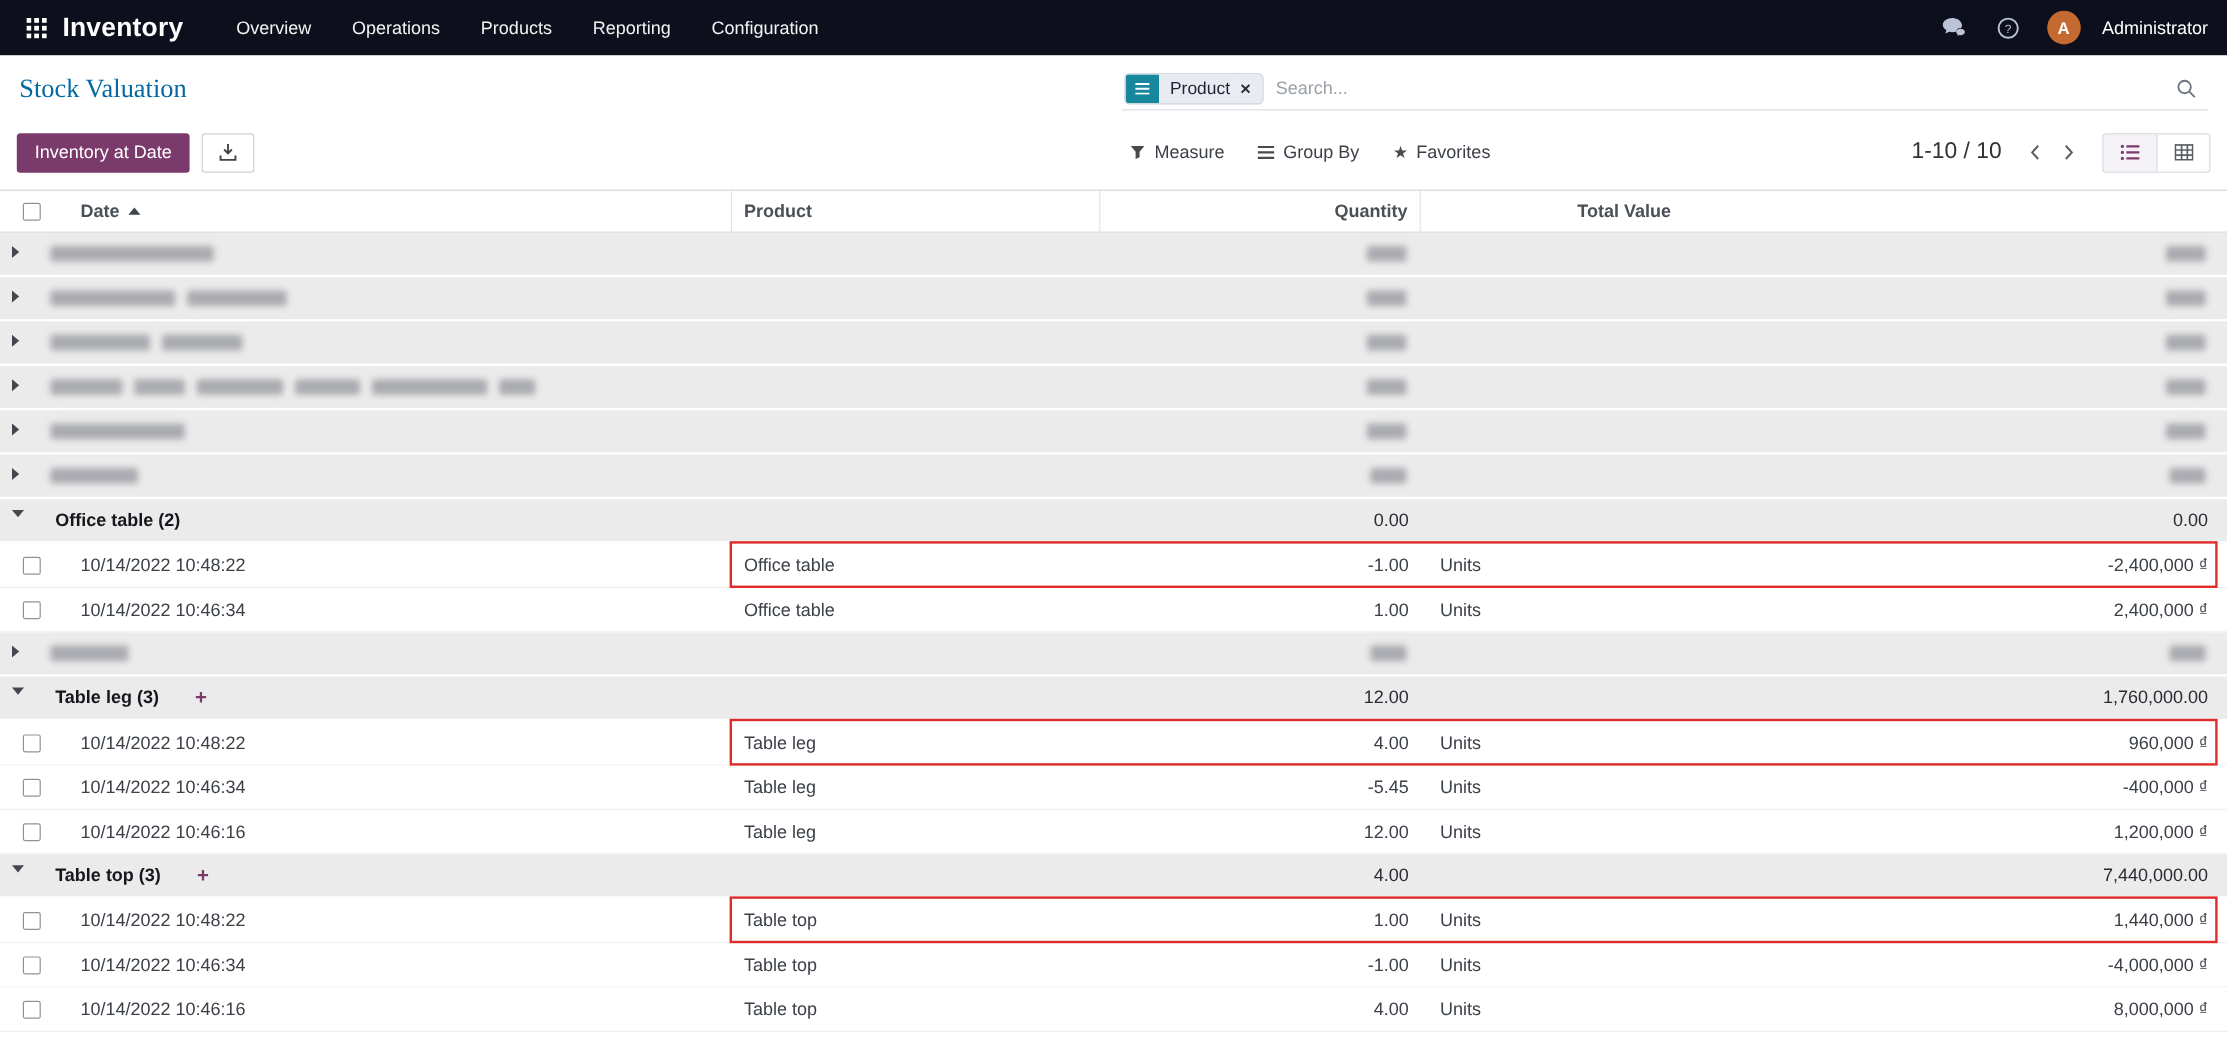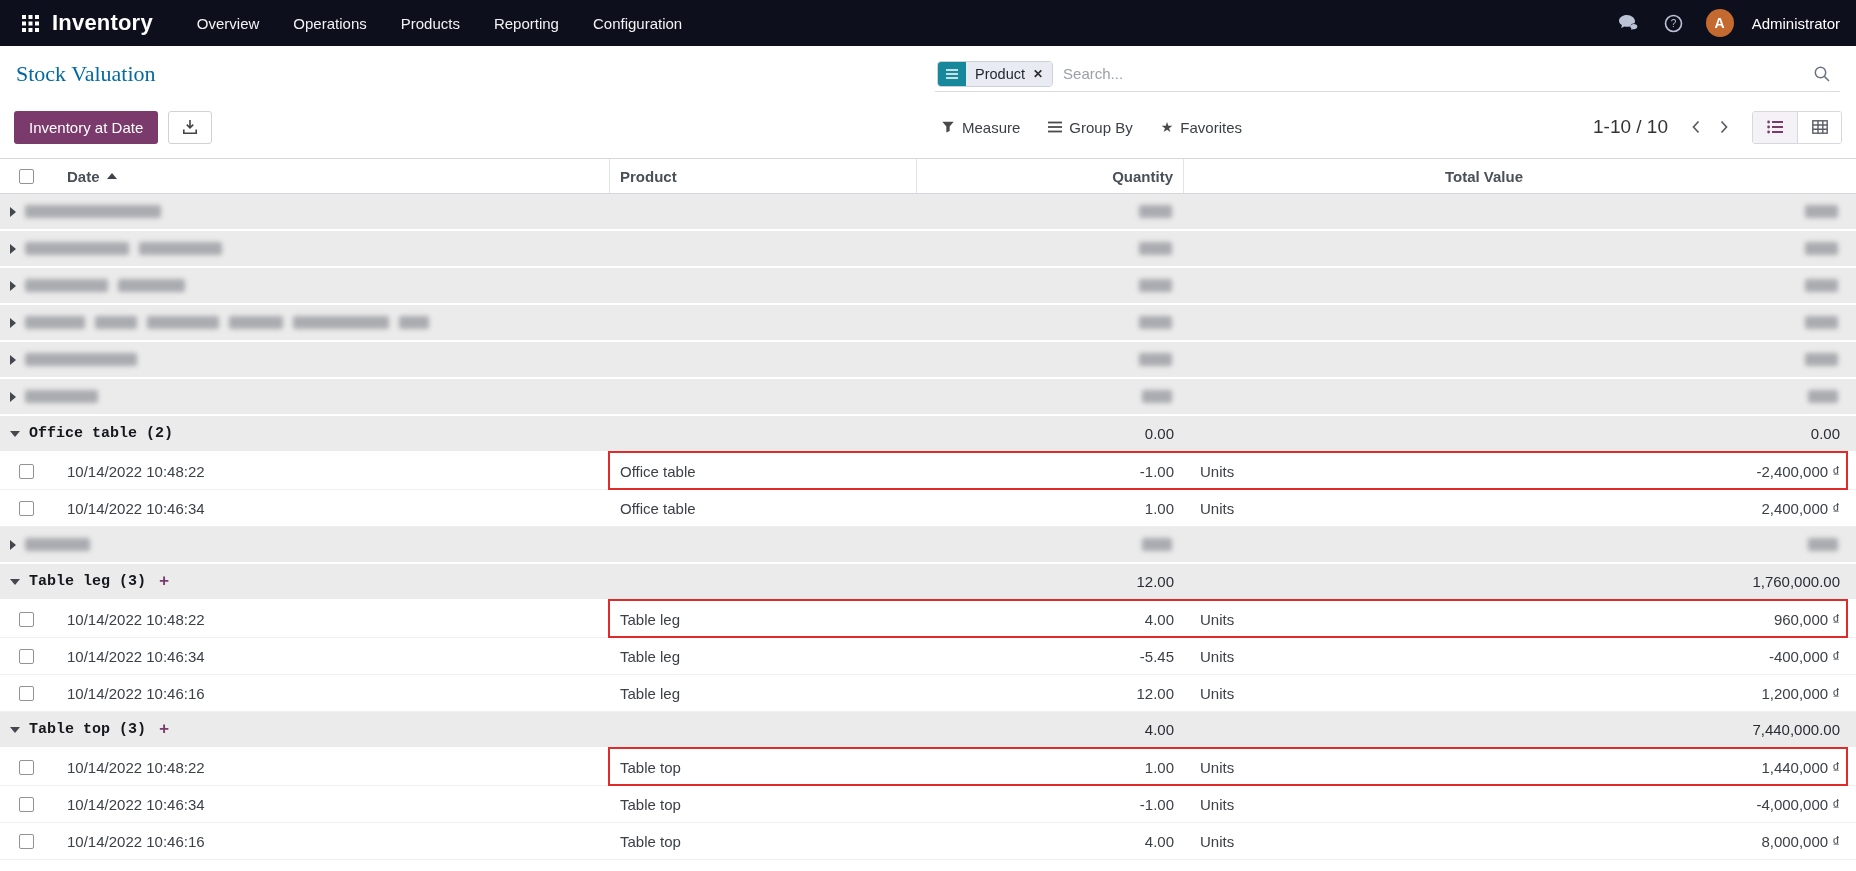--- a/index.html
+++ b/index.html
@@ -57,36 +57,36 @@
 
   
   .grid { display:grid; grid-template-columns:52px 558px 307px 267px 355px 317px; align-items:center; }
   .thead { height:36px; margin-top:6px; border-top:1px solid #d4d7dc; border-bottom:1px solid #d4d7dc;
     font-size:15px; font-weight:700; color:#4a5057; }
   .thead .hcell { height:100%; display:flex; align-items:center; border-right:1px solid #e2e4e9; }
   .thead .h-check { justify-content:center; border-right:none; }
   .thead .h-date { padding-left:15px; gap:7px; }
   .thead .h-qty { justify-content:flex-end; padding-right:10px; }
   .thead .h-uom { padding-left:16px; }
-  .thead .h-total { justify-content:flex-end; padding-right:16px; border-right:none; }
+  .thead .h-total { justify-content:center; padding-right:16px; border-right:none; }
   .sort-caret { width:0; height:0; border-left:5px solid transparent; border-right:5px solid transparent;
     border-bottom:6px solid #3f444b; }
 
   .row { height:37px; position:relative; font-size:15px; color:#3c4047; }
   .row-detail { background:#fff; border-bottom:1px solid #efefef; cursor:pointer; }
   .row-group, .row-redacted { background:#ebebeb; border-bottom:2px solid #fff; cursor:pointer; }
   .c-check { display:flex; justify-content:center; }
   .checkbox { width:15px; height:15px; border:1px solid #8f939b; border-radius:2px; background:#fff; cursor:pointer; }
   .c-date { padding-left:15px; }
   .c-qty { text-align:right; padding-right:10px; }
   .c-uom { padding-left:16px; }
   .c-total { text-align:right; padding-right:16px; }
 
-  .g-label { grid-column:1/4; display:flex; align-items:center; padding-left:10px; gap:9px;
-    font-weight:600; color:#15171c; font-size:15px;font-family:Liberation Mono, monospace; }
+  .g-label { grid-column:1/4; display:flex; padding-left:10px; gap:26px;
+    font-weight:600; color:#15171c; font-size:15px; }
   .g-qty { grid-column:4; text-align:right; padding-right:10px; color:#2a2d33; }
   .g-empty { grid-column:5; }
   .g-total { grid-column:6; text-align:right; padding-right:16px; color:#2a2d33; }
   .tri-down { width:0; height:0; border-left:5px solid transparent; border-right:5px solid transparent;
     border-top:6px solid #44474d; }
   .tri-right { width:0; height:0; border-top:5px solid transparent; border-bottom:5px solid transparent;
     border-left:6px solid #44474d; }
   .plus { color:#7b3a6c; font-weight:700; font-size:17px; margin-left:4px; cursor:pointer; line-height:1; }
 
   .blob-strip { display:flex; align-items:center; gap:10px; }

